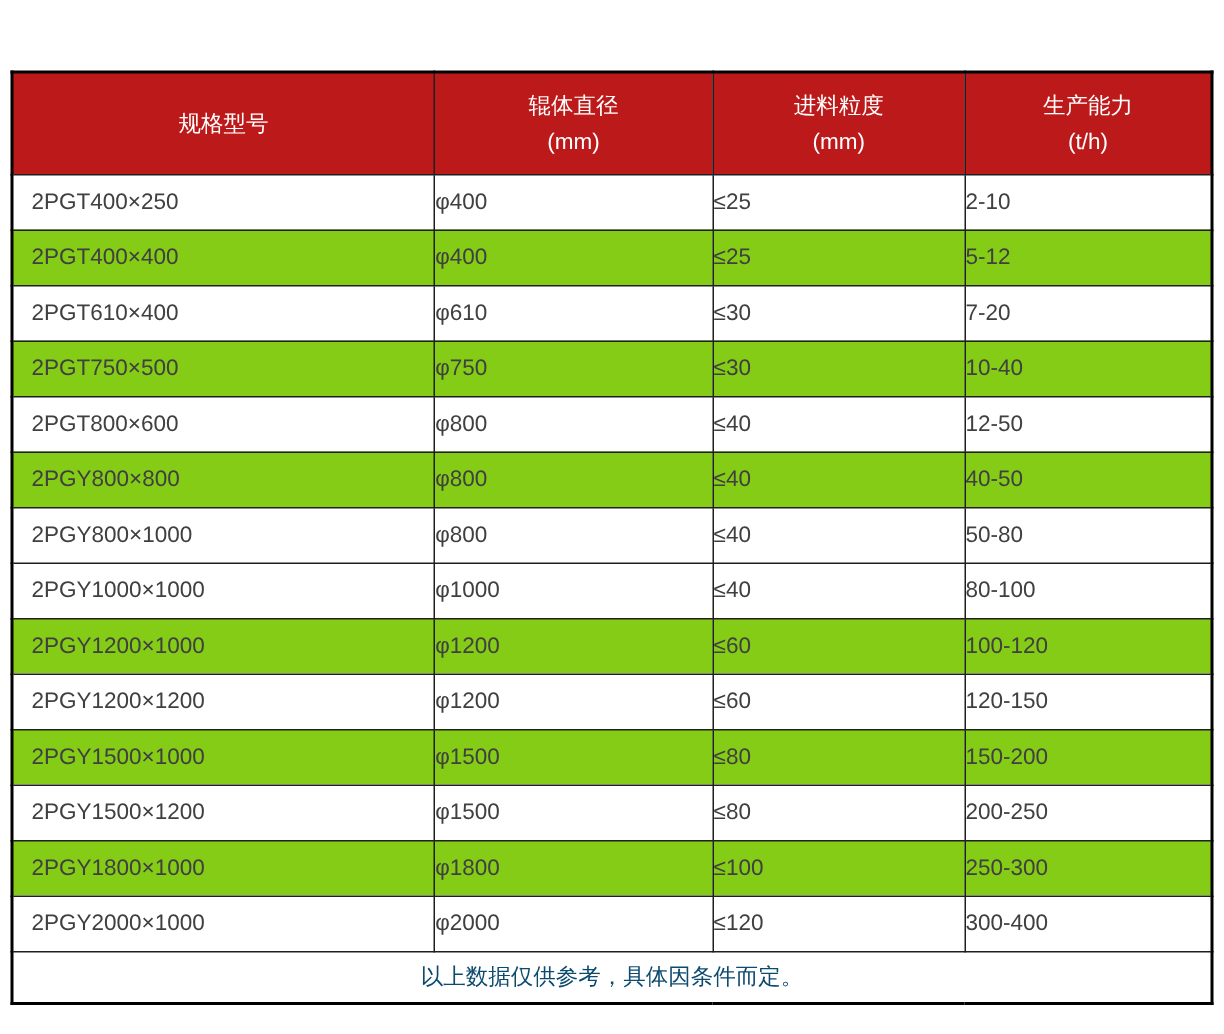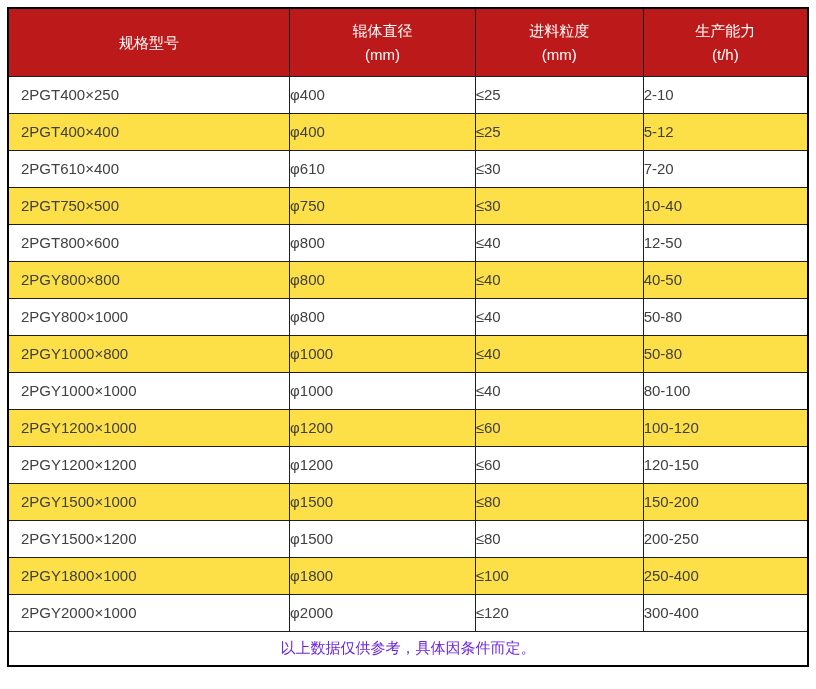--- a/index.html
+++ b/index.html
@@ -8,20 +8,21 @@
     padding: 0;
     background: #ffffff;
   }
   body {
     width: 816px;
     height: 689px;
     font-family: "Liberation Sans", "DejaVu Sans", sans-serif;
   }
   .page {
     padding: 7px;
+    margin-top: 40px;
   }
   table.spec-table {
     width: 100%;
     border-collapse: collapse;
     border: 2px solid #000000;
     table-layout: fixed;
   }
   th, td {
     border: 1px solid #1f1f1f;
   }
@@ -55,28 +56,28 @@
     text-align: left;
     vertical-align: middle;
     padding: 0;
     background: #ffffff;
   }
   tbody td.col-spec {
     text-align: left;
     padding-left: 12px;
   }
   tbody tr.alt td {
-    background: #fde047;
+    background: #84cc16;
   }
   tfoot td {
     height: 35px;
     text-align: center;
     vertical-align: middle;
     font-size: 15px;
-    color: #6d28d9;
+    color: #0c4a6e;
     background: #ffffff;
     padding: 0;
     border-radius: 17px;
   }
 </style>
 </head>
 <body>
 
 <div class="page">
   <table class="spec-table">
@@ -149,26 +150,20 @@
           <td>φ800</td>
           <td>≤40</td>
           <td>40-50</td>
         </tr>
         <tr>
           <td class="col-spec">2PGY800×1000</td>
           <td>φ800</td>
           <td>≤40</td>
           <td>50-80</td>
         </tr>
-        <tr class="alt">
-          <td class="col-spec">2PGY1000×800</td>
-          <td>φ1000</td>
-          <td>≤40</td>
-          <td>50-80</td>
-        </tr>
         <tr>
           <td class="col-spec">2PGY1000×1000</td>
           <td>φ1000</td>
           <td>≤40</td>
           <td>80-100</td>
         </tr>
         <tr class="alt">
           <td class="col-spec">2PGY1200×1000</td>
           <td>φ1200</td>
           <td>≤60</td>
@@ -189,21 +184,21 @@
         <tr>
           <td class="col-spec">2PGY1500×1200</td>
           <td>φ1500</td>
           <td>≤80</td>
           <td>200-250</td>
         </tr>
         <tr class="alt">
           <td class="col-spec">2PGY1800×1000</td>
           <td>φ1800</td>
           <td>≤100</td>
-          <td>250-400</td>
+          <td>250-300</td>
         </tr>
         <tr>
           <td class="col-spec">2PGY2000×1000</td>
           <td>φ2000</td>
           <td>≤120</td>
           <td>300-400</td>
         </tr>
       </tbody>
     <tfoot>
       <tr>

